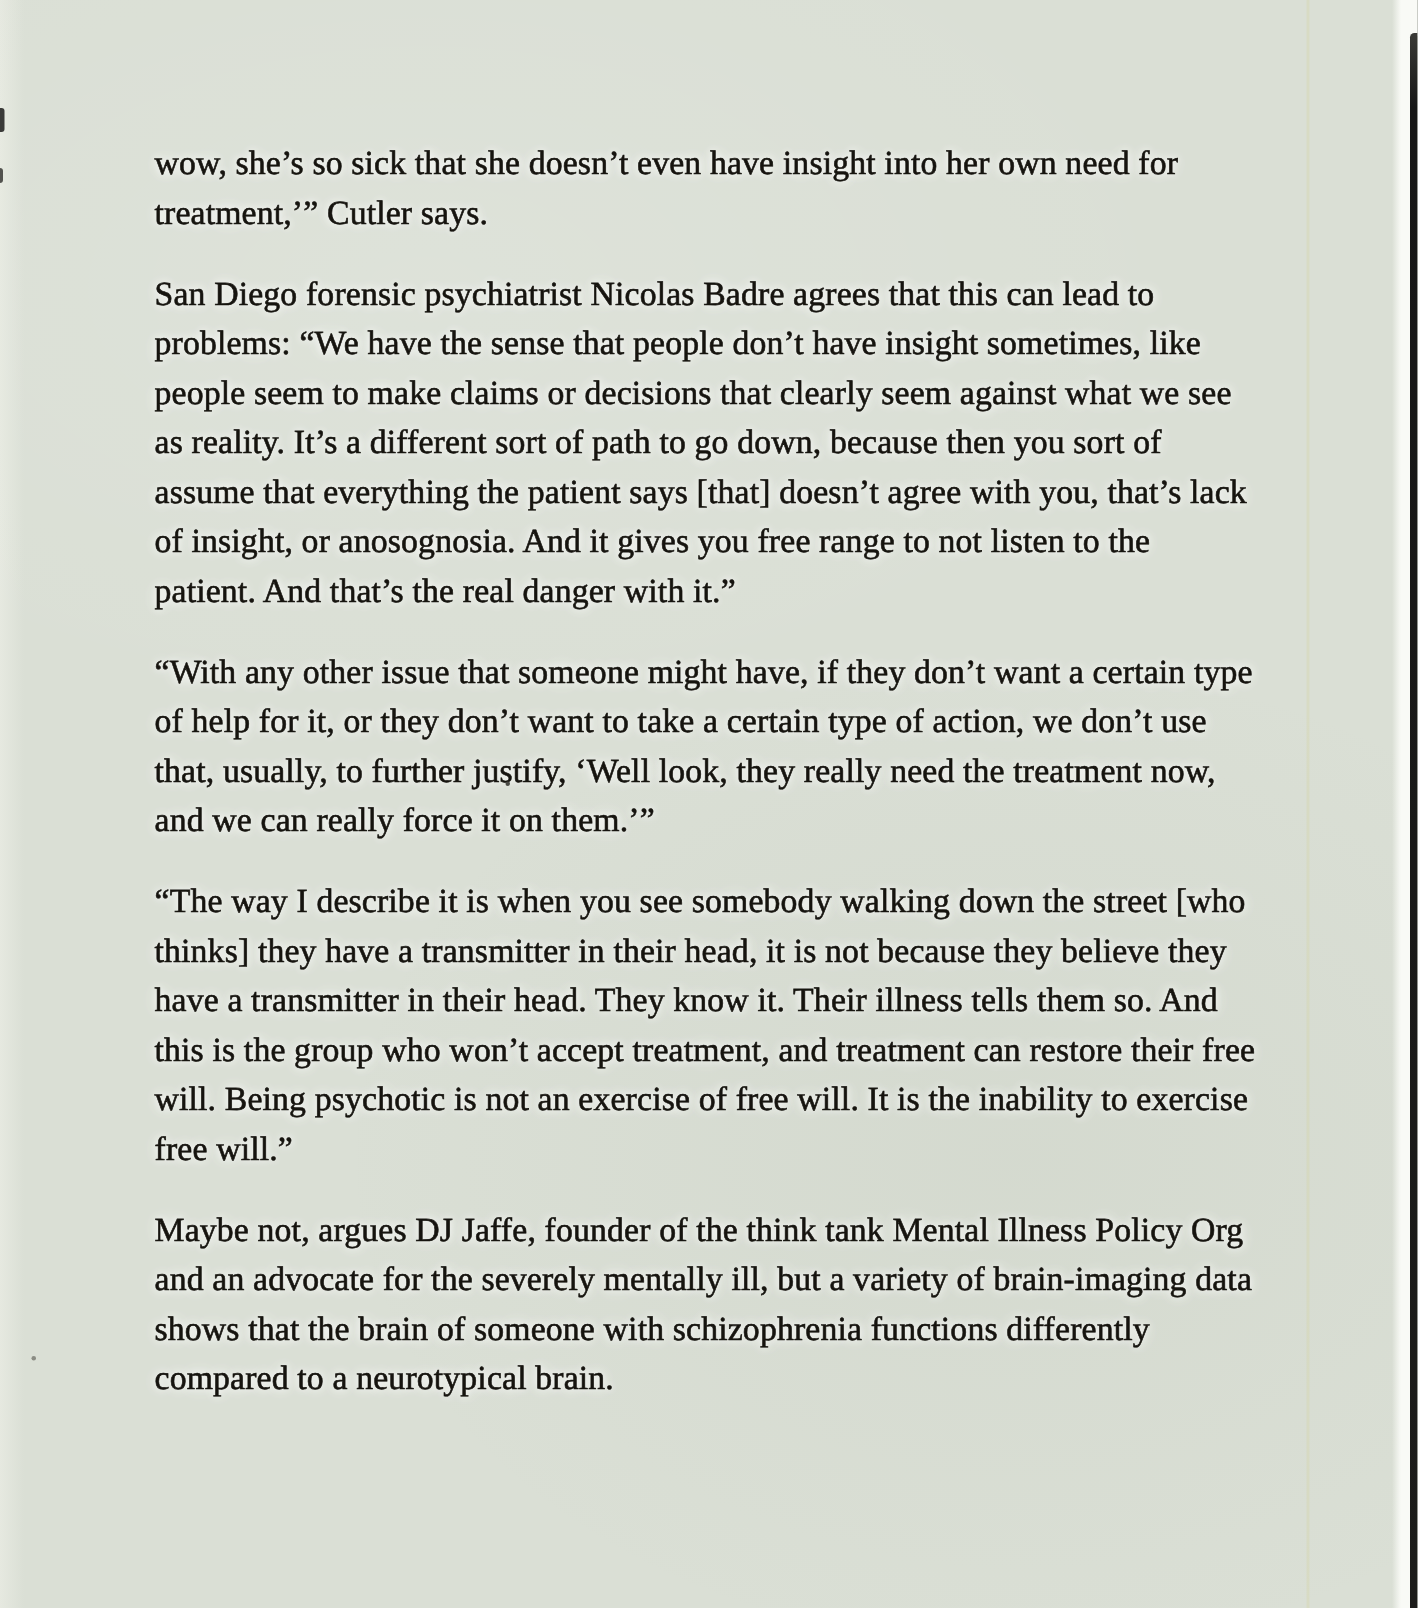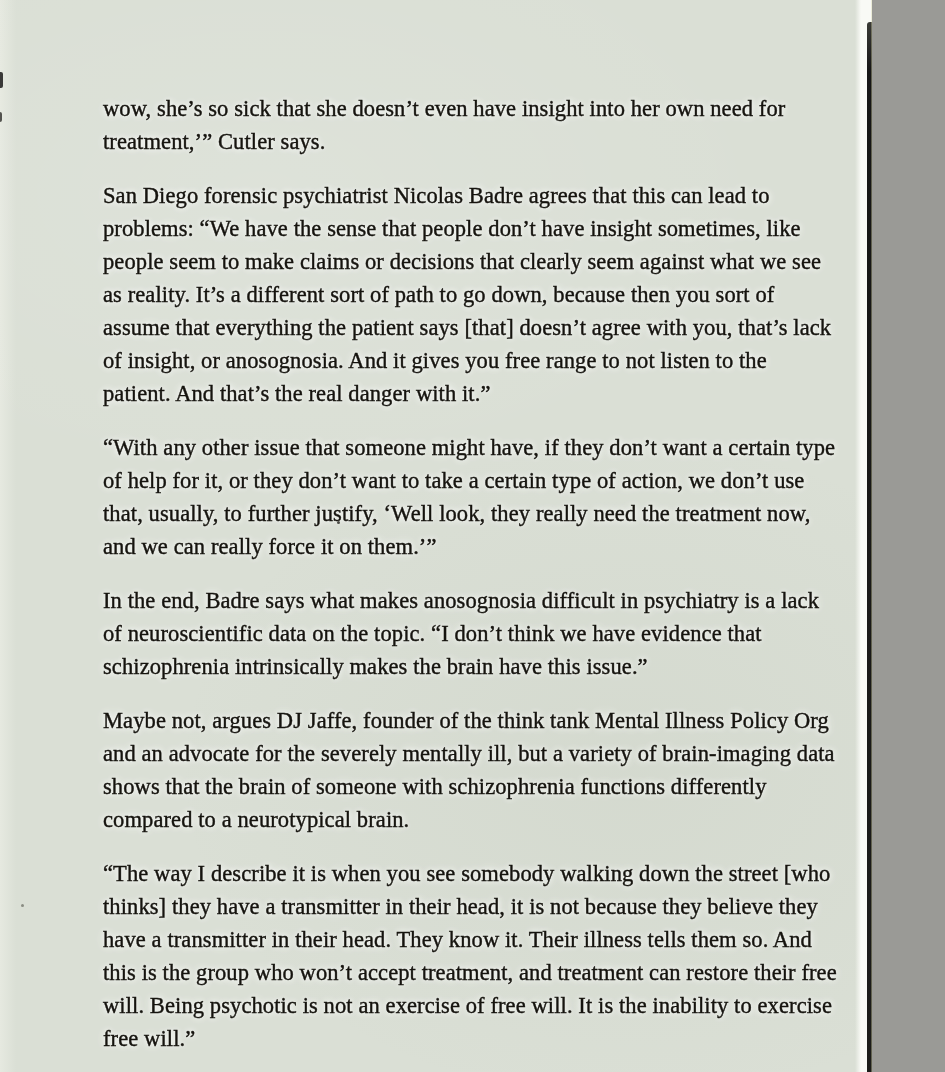--- a/index.html
+++ b/index.html
@@ -3,21 +3,21 @@
 <meta charset="utf-8">
 <style>
   html, body { margin: 0; padding: 0; }
   body {
     width: 945px; height: 1072px;
     background: #9a9a96;
     overflow: hidden;
   }
   .page {
     position: relative;
-    width: 872px; height: 1072px;
+    width: 945px; height: 1072px;
     background:
       radial-gradient(ellipse 900px 500px at 30% 18%, rgba(255,255,255,0.10), rgba(255,255,255,0) 60%),
       radial-gradient(ellipse 760px 560px at 72% 72%, rgba(146,154,136,0.08), rgba(146,154,136,0) 60%),
       linear-gradient(90deg, #e6e9e0 0px, #dadfd5 16px, #dadfd5 100%);
     overflow: hidden;
   }
   .text-block {
     position: absolute;
     left: 103px; top: 92px; width: 745px;
     font-family: "Liberation Serif", "DejaVu Serif", serif;
@@ -83,33 +83,30 @@
 problems: “We have the sense that people don’t have insight sometimes, like
 people seem to make claims or decisions that clearly seem against what we see
 as reality. It’s a different sort of path to go down, because then you sort of
 assume that everything the patient says [that] doesn’t agree with you, that’s lack
 of insight, or anosognosia. And it gives you free range to not listen to the
 patient. And that’s the real danger with it.”</p>
     <p class="para">“With any other issue that someone might have, if they don’t want a certain type
 of help for it, or they don’t want to take a certain type of action, we don’t use
 that, usually, to further justify, ‘Well look, they really need the treatment now,
 and we can really force it on them.’”</p>
-    <p class="para">In the end, Badre says what makes anosognosia difficult in psychiatry is a lack
-of neuroscientific data on the topic. “I don’t think we have evidence that
-schizophrenia intrinsically makes the brain have this issue.”</p>
-    <p class="para">Maybe not, argues DJ Jaffe, founder of the think tank Mental Illness Policy Org
-and an advocate for the severely mentally ill, but a variety of brain-imaging data
-shows that the brain of someone with schizophrenia functions differently
-compared to a neurotypical brain.</p>
     <p class="para">“The way I describe it is when you see somebody walking down the street [who
 thinks] they have a transmitter in their head, it is not because they believe they
 have a transmitter in their head. They know it. Their illness tells them so. And
 this is the group who won’t accept treatment, and treatment can restore their free
 will. Being psychotic is not an exercise of free will. It is the inability to exercise
 free will.”</p>
+    <p class="para">Maybe not, argues DJ Jaffe, founder of the think tank Mental Illness Policy Org
+and an advocate for the severely mentally ill, but a variety of brain-imaging data
+shows that the brain of someone with schizophrenia functions differently
+compared to a neurotypical brain.</p>
   </div>
 
   <div class="edge-white"></div>
   <div class="edge-corner"></div>
   <div class="edge-dark"></div>
 
   <div class="mark-1"></div>
   <div class="mark-2"></div>
   <div class="speck-1"></div>
   <div class="speck-2"></div>

